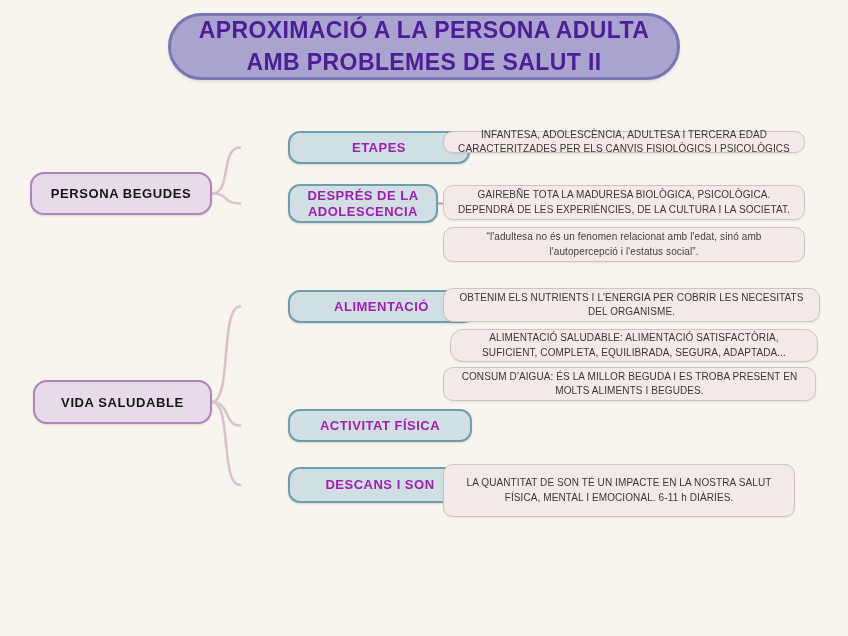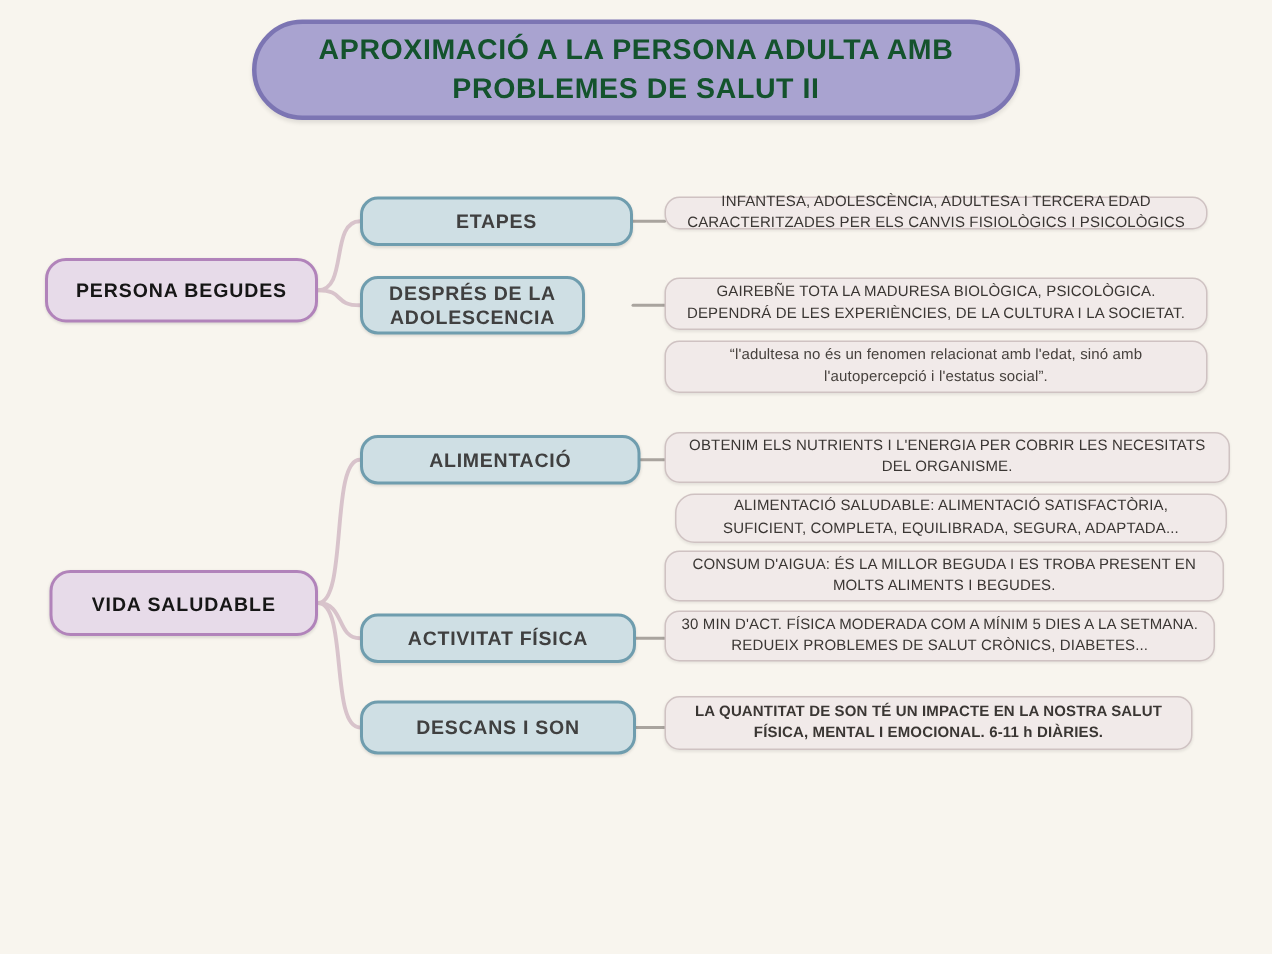--- a/index.html
+++ b/index.html
@@ -26,38 +26,39 @@
   .wire-pink{fill:none;stroke:var(--connector-pink);stroke-width:2.6;stroke-linecap:round;}
   .wire-gray{fill:none;stroke:var(--connector-gray);stroke-width:2;stroke-linecap:round;}
   .node{
     position:absolute;display:flex;align-items:center;justify-content:center;
     text-align:center;box-sizing:border-box;
   }
   .title{
     background:var(--title-fill);
     border:3px solid var(--title-border);
     border-radius:34px;
-    color:#14532d;font-size:19px;font-weight:700;letter-spacing:.4px;
+    color:#4c1d95;font-size:23px;font-weight:700;letter-spacing:.4px;
     line-height:1.35;padding:0 18px;
     box-shadow:0 2px 3px rgba(0,0,0,.10);
   }
   .root{
     background:var(--root-fill);
     border:2px solid var(--root-border);
     border-radius:14px;
     color:#161616;font-size:13px;font-weight:700;letter-spacing:.6px;
     box-shadow:0 1px 2px rgba(0,0,0,.12);
   }
   .topic{
     background:var(--topic-fill);
     border:2px solid var(--topic-border);
     border-radius:12px;
-    color:#404040;font-size:13px;font-weight:700;letter-spacing:.5px;
+    color:#a21caf;font-size:13px;font-weight:700;letter-spacing:.5px;
     line-height:1.2;padding:2px 8px;
     box-shadow:0 1px 2px rgba(0,0,0,.12);
+    margin-left:48px;
   }
   .note{
     background:var(--note-fill);
     border:1.5px solid var(--note-border);
     border-radius:10px;
     color:#3a3633;font-size:10px;font-weight:500;letter-spacing:.1px;
     line-height:1.45;padding:2px 10px;
     box-shadow:0 1px 2px rgba(0,0,0,.08);
   }
   .note.quote{font-weight:400;font-size:10px;color:#46413d;}
@@ -92,18 +93,17 @@
   <div class="node note quote" style="left:443px;top:227px;width:362px;height:35px;">“l'adultesa no és un fenomen relacionat amb l'edat, sinó amb l'autopercepció i l'estatus social”.</div>
 
   <div class="node topic" style="left:240px;top:290px;width:187px;height:33px;">ALIMENTACIÓ</div>
 
   <div class="node root" style="left:33px;top:380px;width:179px;height:44px;">VIDA SALUDABLE</div>
   <div class="node note" style="left:443px;top:288px;width:377px;height:34px;">OBTENIM ELS NUTRIENTS I L'ENERGIA PER COBRIR LES NECESITATS DEL ORGANISME.</div>
   <div class="node note" style="left:450px;top:329px;width:368px;height:33px;border-radius:13px;">ALIMENTACIÓ SALUDABLE: ALIMENTACIÓ SATISFACTÒRIA, SUFICIENT, COMPLETA, EQUILIBRADA, SEGURA, ADAPTADA...</div>
   <div class="node note" style="left:443px;top:367px;width:373px;height:34px;">CONSUM D'AIGUA: ÉS LA MILLOR BEGUDA I ES TROBA PRESENT EN MOLTS ALIMENTS I BEGUDES.</div>
 
   <div class="node topic" style="left:240px;top:409px;width:184px;height:33px;">ACTIVITAT FÍSICA</div>
-  <div class="node note" style="left:443px;top:407px;width:367px;height:34px;">30 MIN D'ACT. FÍSICA MODERADA COM A MÍNIM 5 DIES A LA SETMANA. REDUEIX PROBLEMES DE SALUT CRÒNICS, DIABETES...</div>
 
   <div class="node topic" style="left:240px;top:467px;width:184px;height:36px;">DESCANS I SON</div>
-  <div class="node note" style="left:443px;top:464px;width:352px;height:36px;font-weight:bold;">LA QUANTITAT DE SON TÉ UN IMPACTE EN LA NOSTRA SALUT FÍSICA, MENTAL I EMOCIONAL. 6-11 h DIÀRIES.</div>
+  <div class="node note" style="left:443px;top:464px;width:352px;height:53px;">LA QUANTITAT DE SON TÉ UN IMPACTE EN LA NOSTRA SALUT FÍSICA, MENTAL I EMOCIONAL. 6-11 h DIÀRIES.</div>
 
 </div>
 
 </body></html>

